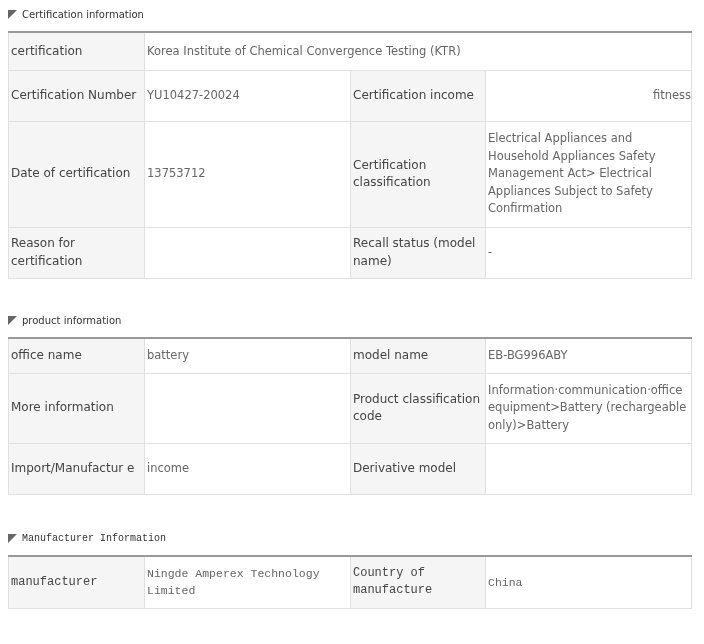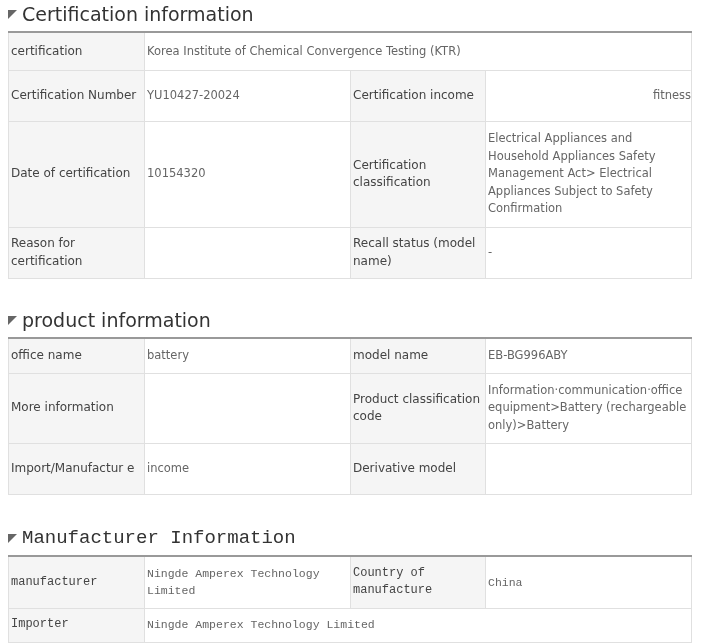--- a/index.html
+++ b/index.html
@@ -1,18 +1,18 @@
 <!DOCTYPE html>
 <html><head>
 <meta charset="utf-8">
 <style>
   html,body{margin:0;padding:0;background:#fff;}
   body{width:704px;height:644px;overflow:hidden;font-family:"DejaVu Sans","Liberation Sans",sans-serif;color:#555;}
   .section{position:absolute;left:8px;width:683px;}
-  .sec-title{display:flex;align-items:center;font-size:19px;color:#333;height:22px;}
+  .sec-title{display:flex;align-items:center;font-size:10px;color:#333;height:22px;}
   .tri{width:0;height:0;border-top:9px solid #666;border-right:9px solid transparent;margin-right:5px;}
   table{border-collapse:collapse;width:683px;margin-top:6px;border-top:2px solid #999;table-layout:fixed;}
   td{border:1px solid #e0e0e0;font-size:11.5px;line-height:17.5px;padding:0 0 0 2px;vertical-align:middle;color:#666;}
   td.lbl{background:#f5f5f5;color:#444;font-size:12px;}
   td.center{text-align:right;padding-left:0;}
 </style>
 </head>
 <body>
 
 <div class="section" style="top:3px;">
@@ -33,21 +33,21 @@
       <td colspan="3">Korea Institute of Chemical Convergence Testing (KTR)</td>
     </tr>
     <tr style="height:51px">
       <td class="lbl">Certification Number</td>
       <td>YU10427-20024</td>
       <td class="lbl">Certification income</td>
       <td class="center">fitness</td>
     </tr>
     <tr style="height:106px">
       <td class="lbl">Date of certification</td>
-      <td>10154320</td>
+      <td>13753712</td>
       <td class="lbl">Certification classification</td>
       <td>Electrical Appliances and Household Appliances Safety Management Act&gt; Electrical Appliances Subject to Safety Confirmation</td>
     </tr>
     <tr style="height:51px">
       <td class="lbl">Reason for certification</td>
       <td></td>
       <td class="lbl">Recall status (model name)</td>
       <td>-</td>
     </tr>
   </tbody>
@@ -101,19 +101,15 @@
         <col style="width:135px">
         <col style="width:206px">
       </colgroup>
     <tbody>
         <tr style="height:52px">
       <td class="lbl">manufacturer</td>
       <td>Ningde Amperex Technology Limited</td>
       <td class="lbl">Country of manufacture</td>
       <td>China</td>
     </tr>
-    <tr style="height:34px">
-      <td class="lbl">Importer</td>
-      <td colspan="3">Ningde Amperex Technology Limited</td>
-    </tr>
   </tbody>
     </table>
 </div>
 
 </body></html>

